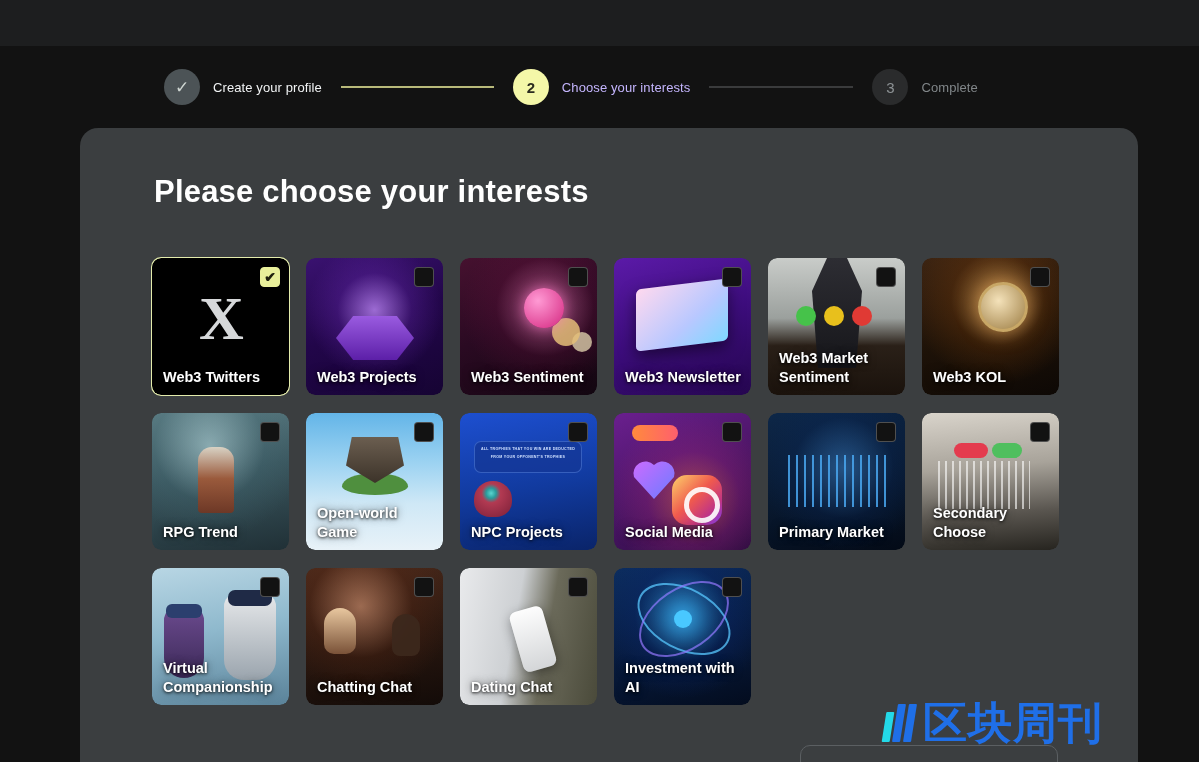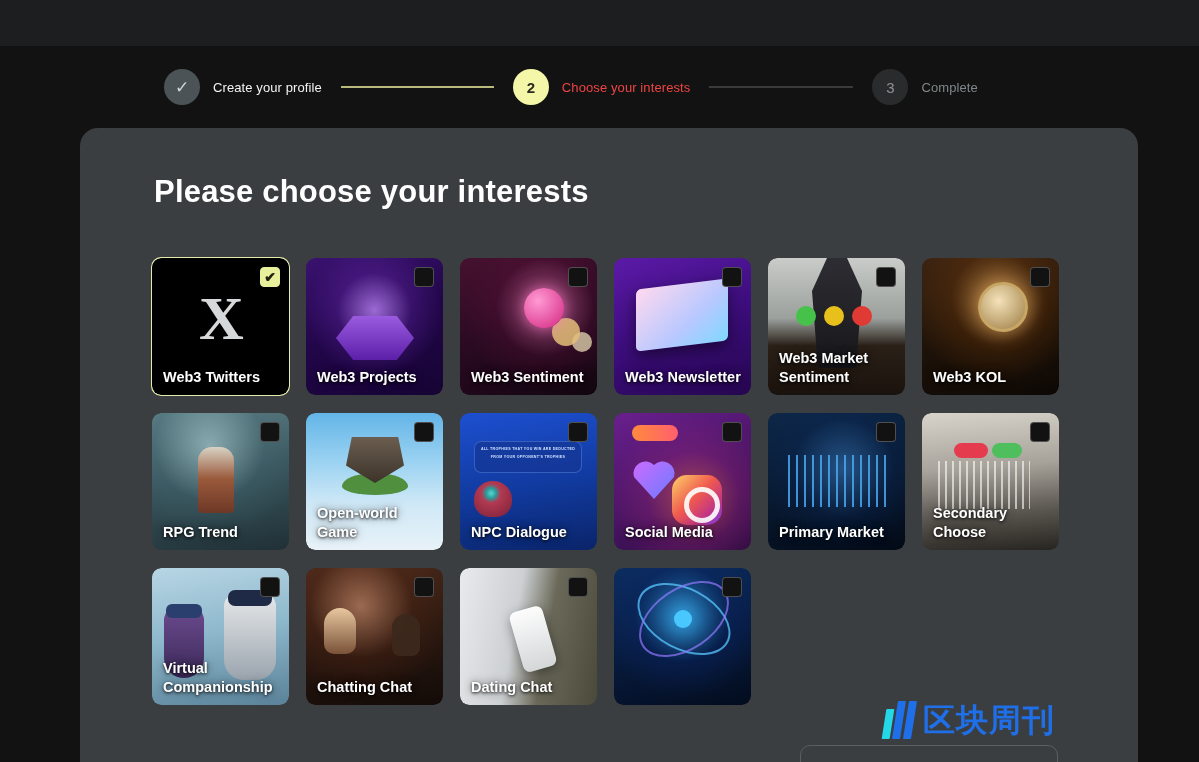--- a/index.html
+++ b/index.html
@@ -31,21 +31,21 @@
     font-size: 15px; font-weight: 500; flex: 0 0 auto;
   }
   .badge-done   { background: #4c5356; color: #cfd6d2; }
   .badge-active { background: #f4f7a8; color: #2a2a1f; font-weight: 600; }
   .badge-todo   { background: #2a2b2c; color: #8d9295; }
   .step-label {
     margin-left: 13px; font-size: 13px; letter-spacing: .1px;
     white-space: nowrap;
   }
   .lbl-done   { color: #f2f4f5; }
-  .lbl-active { color: #ef4444; }
+  .lbl-active { color: #c4b5fd; }
   .lbl-todo   { color: #818689; }
   .check-glyph { font-size: 17px; line-height: 1; }
 
   .connector { height: 2px; flex: 0 0 auto; }
   .conn-1 { width: 153px; margin: 0 19px; background: #b8b97a; }
   .conn-2 { width: 144px; margin: 0 19px; background: #3a3b3c; }
 
   
   #panel {
     position: absolute; left: 80px; top: 128px;
@@ -328,21 +328,21 @@
     display: flex; align-items: flex-end; gap: 3px; height: 38px;
   }
   #watermark .mark i {
     display: block; width: 8px; border-radius: 1px;
     transform: skewX(-9deg);
   }
   #watermark .mark i:nth-child(1){ height: 30px; background:#23d9e8; }
   #watermark .mark i:nth-child(2){ height: 38px; background:#1f6fe8; }
   #watermark .mark i:nth-child(3){ height: 38px; background:#1f6fe8; }
   #watermark .wm-text {
-    font-size: 32px; font-weight: 700; color:#1f6fe8;
+    font-size: 44px; font-weight: 700; color:#1f6fe8;
     letter-spacing: 1px; line-height: 1;
     font-family: "DejaVu Sans", sans-serif;
   }
 </style>
 </head>
 <body>
 
 <div id="topbar"></div>
 
 <div id="stepper">
@@ -419,21 +419,21 @@
         <div class="checkbox off"></div>
         <div class="card-label">Open-world Game</div>
       </div>
       <div class="card">
         <div class="card-art art-npc">
           <div class="bubble">
             <span>ALL TROPHIES THAT YOU WIN ARE DEDUCTED FROM YOUR OPPONENT'S TROPHIES</span>
           </div>
         </div>
         <div class="checkbox off"></div>
-        <div class="card-label">NPC Dialogue</div>
+        <div class="card-label">NPC Projects</div>
       </div>
       <div class="card">
         <div class="card-art art-soc">
           <div class="pill"></div>
           <div class="hrt"></div>
           <div class="ig"></div>
         </div>
         <div class="checkbox off"></div>
         <div class="card-label">Social Media</div>
       </div>
@@ -470,20 +470,21 @@
         <div class="checkbox off"></div>
         <div class="card-label">Dating Chat</div>
       </div>
       <div class="card">
         <div class="card-art art-inv">
           <div class="r1"></div>
           <div class="r2"></div>
           <div class="orb"></div>
         </div>
         <div class="checkbox off"></div>
+        <div class="card-label">Investment with AI</div>
       </div>
     </div>
 </div>
 
 <div id="bottom-button"></div>
 
 <div id="watermark">
   <div class="mark">
       <i></i>
       <i></i>

